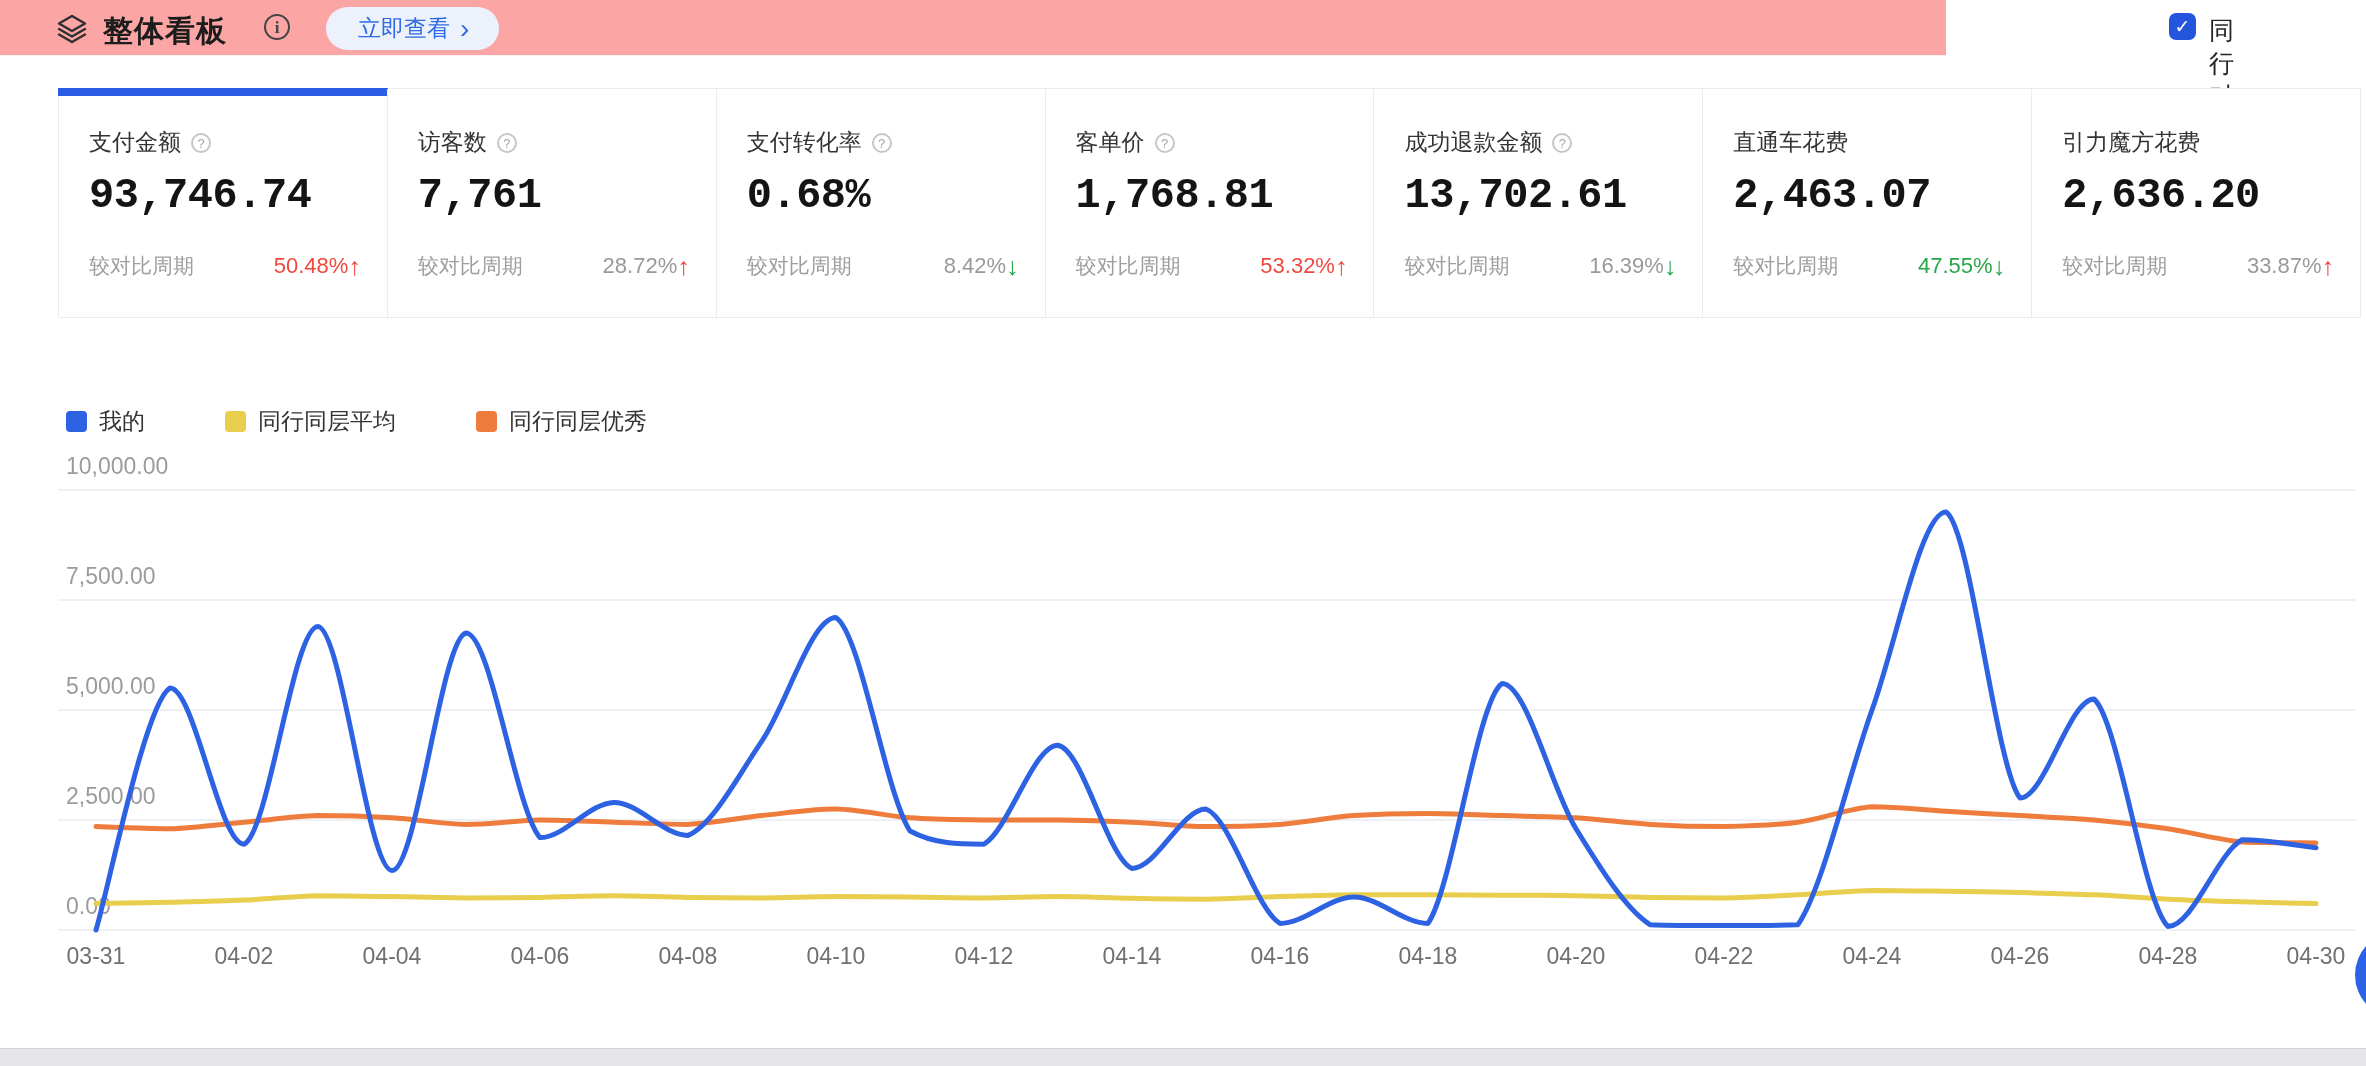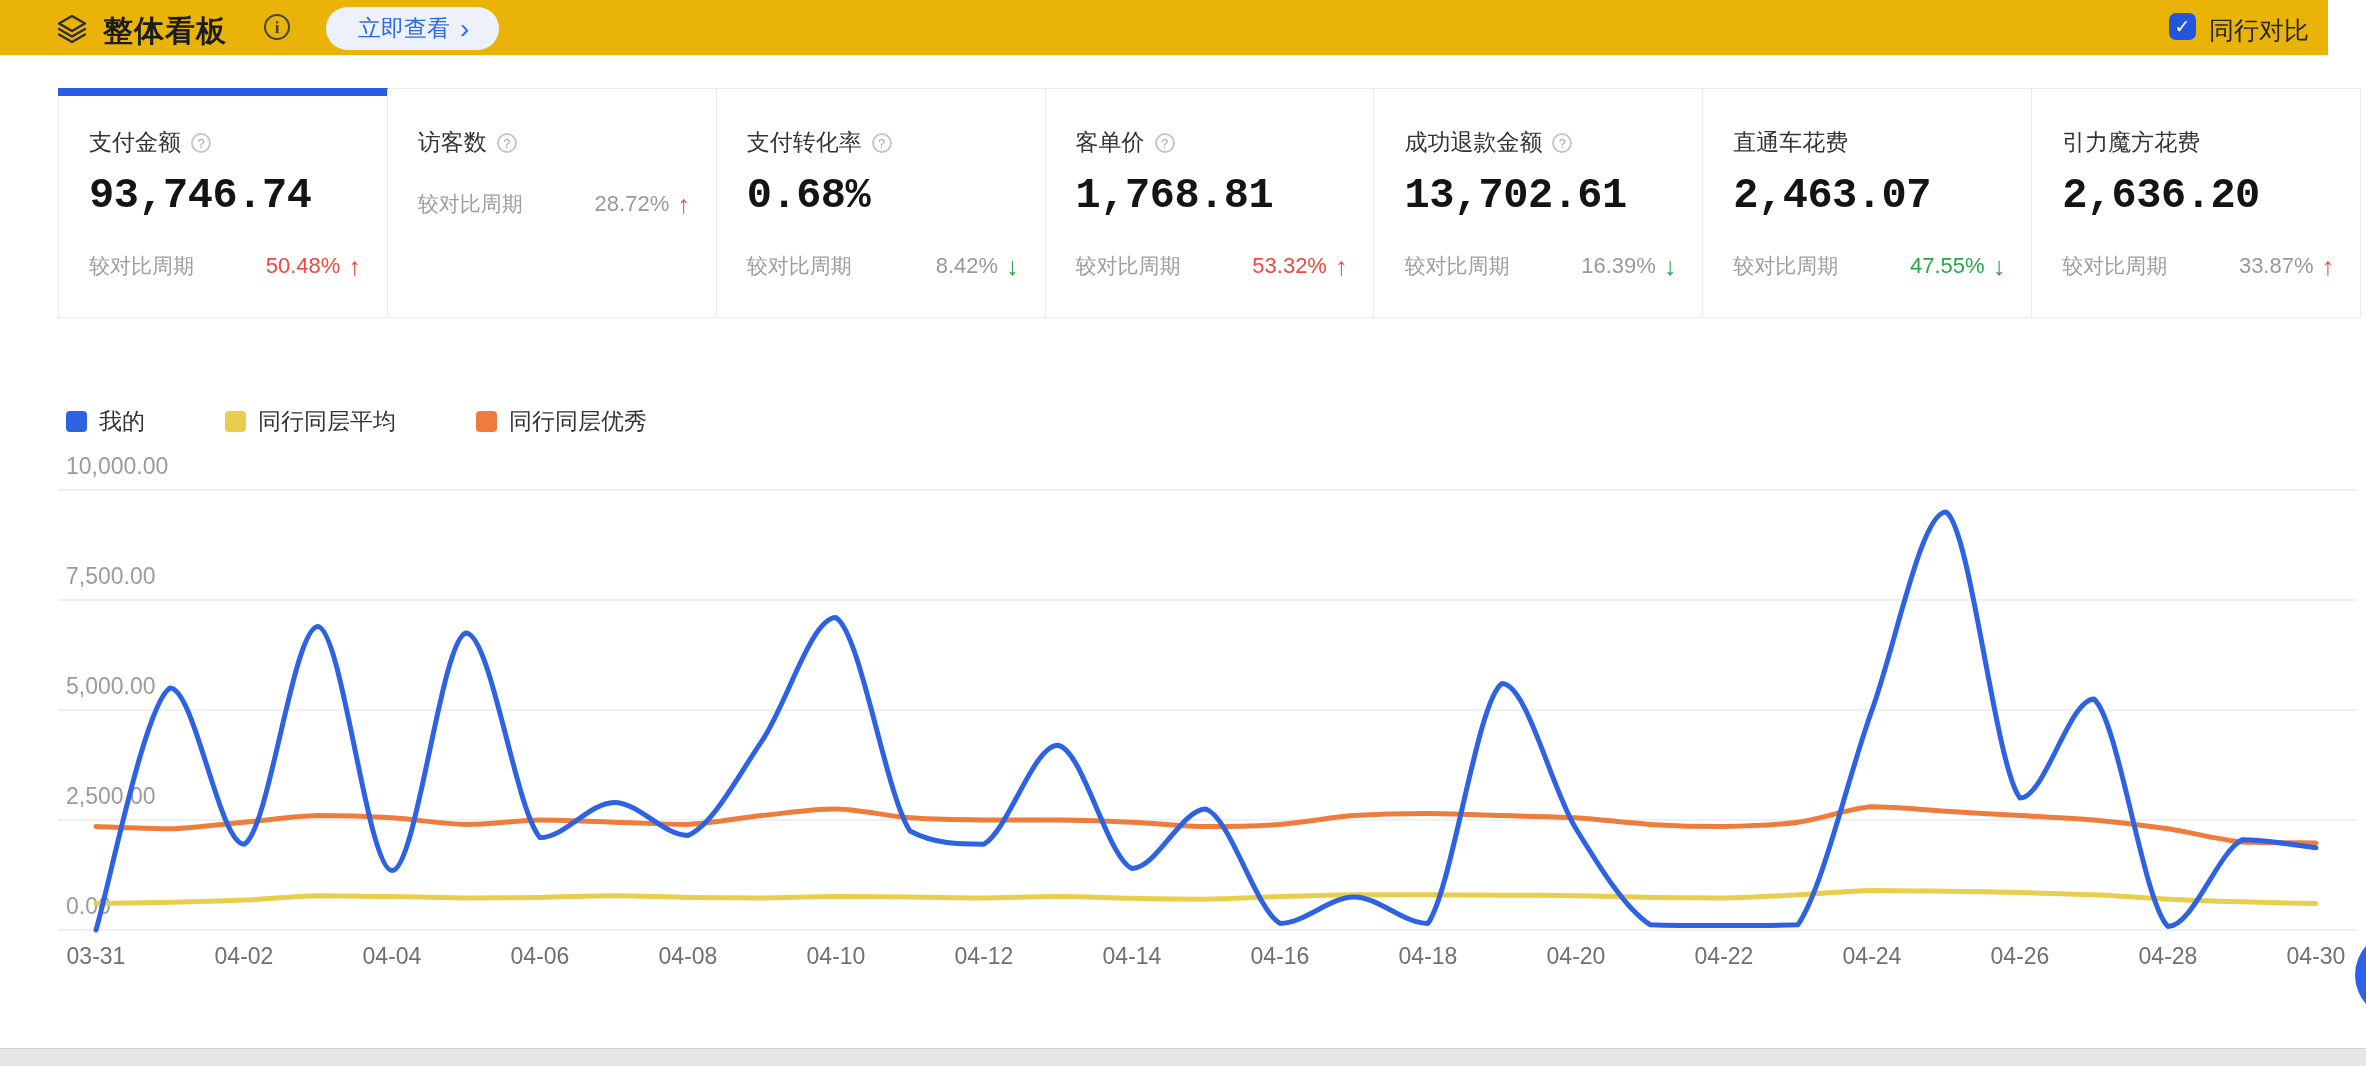--- a/index.html
+++ b/index.html
@@ -1,21 +1,21 @@
 <!DOCTYPE html>
 <html><head>
 <meta charset="utf-8">
 <style>
   * { margin:0; padding:0; box-sizing:border-box; }
   html,body { background:#fff; }
   body { font-family:"Liberation Sans","DejaVu Sans",sans-serif; }
   #screen { position:relative; width:2366px; height:1066px; background:#fff; overflow:hidden; }
 
   
-  .header { position:absolute; top:0; left:0; width:2328px; height:56px; background:#eab308; border-bottom:1px solid #f2f2f2; }
+  .header { position:absolute; top:0; left:0; width:1946px; height:56px; background:#fca5a5; border-bottom:1px solid #f2f2f2; }
   .stack-icon { position:absolute; left:56px; top:13px; width:32px; height:32px; }
   .page-title { position:absolute; left:103px; top:11px; font-size:30px; font-weight:700; color:#1c1c1c; letter-spacing:1px; }
   .info-icon { position:absolute; left:264px; top:14px; width:26px; height:26px; border:2px solid #454545; border-radius:50%;
                color:#454545; font-size:17px; font-weight:700; text-align:center; line-height:23px; font-family:"Liberation Serif","DejaVu Serif",serif; }
   .banner { position:absolute; left:326px; top:7px; height:43px; border-radius:22px; background:#edf1fc;
             display:flex; align-items:center; padding:0 30px; font-size:23px; color:#3d3d3d; white-space:nowrap; }
   .banner .link { color:#2f6be6; cursor:pointer; margin-left:2px; }
   .banner .chev { color:#2f6be6; font-size:28px; margin-left:10px; line-height:1; }
   .peer-box { position:absolute; left:2169px; top:13px; width:27px; height:27px; background:#2456dd; border-radius:7px;
               color:#fff; font-size:19px; font-weight:700; text-align:center; line-height:27px; }
@@ -27,21 +27,21 @@
   .card + .card { border-left:1px solid #ececec; }
   .card .topbar { display:none; }
   .card.active .topbar { display:block; position:absolute; top:-1px; left:-1px; right:-1px; height:8px; background:#2b5ce6; }
   .card-title-row { display:flex; align-items:center; gap:10px; }
   .card-title { font-size:23px; color:#333; }
   .help-icon { width:20px; height:20px; border:2px solid #c6c6c6; border-radius:50%; color:#a6a6a6;
                font-size:13px; line-height:17px; text-align:center; flex:0 0 auto; }
   .card-value { margin-top:14px; font-size:42px; font-weight:700; color:#141414; letter-spacing:-0.5px;font-family:Liberation Mono, monospace; }
   .card-compare { margin-top:32px; display:flex; align-items:center; justify-content:space-between; }
   .compare-label { font-size:21px; color:#9e9e9e; }
-  .compare-right { display:flex; align-items:center; gap:8px; }
+  .compare-right { display:flex; align-items:center; }
   .pct { font-size:22px; color:#999; }
   .arrow { font-size:25px; font-weight:700; line-height:1; }
 
   
   .legend { position:absolute; left:66px; top:406px; display:flex; gap:80px; }
   .legend-item { display:flex; align-items:center; gap:12px; cursor:pointer; }
   .legend-swatch { width:21px; height:21px; border-radius:4px; background:#ccc; }
   .legend-label { font-size:23px; color:#333; }
   #chart-svg { position:absolute; left:0; top:440px; }
 
@@ -85,20 +85,21 @@
           <span class="arrow" style="color: rgb(240, 72, 63);">↑</span>
         </span>
       </div>
     </div>
     <div class="card">
 
       <div class="card-title-row">
         <span class="card-title">访客数</span>
         <span class="help-icon">?</span>
       </div>
+      <div class="card-value">7,761</div>
       <div class="card-compare">
         <span class="compare-label">较对比周期</span>
         <span class="compare-right">
           <span class="pct" style="color: rgb(153, 153, 153);">28.72%</span>
           <span class="arrow" style="color: rgb(240, 72, 63);">↑</span>
         </span>
       </div>
     </div>
     <div class="card">
 

